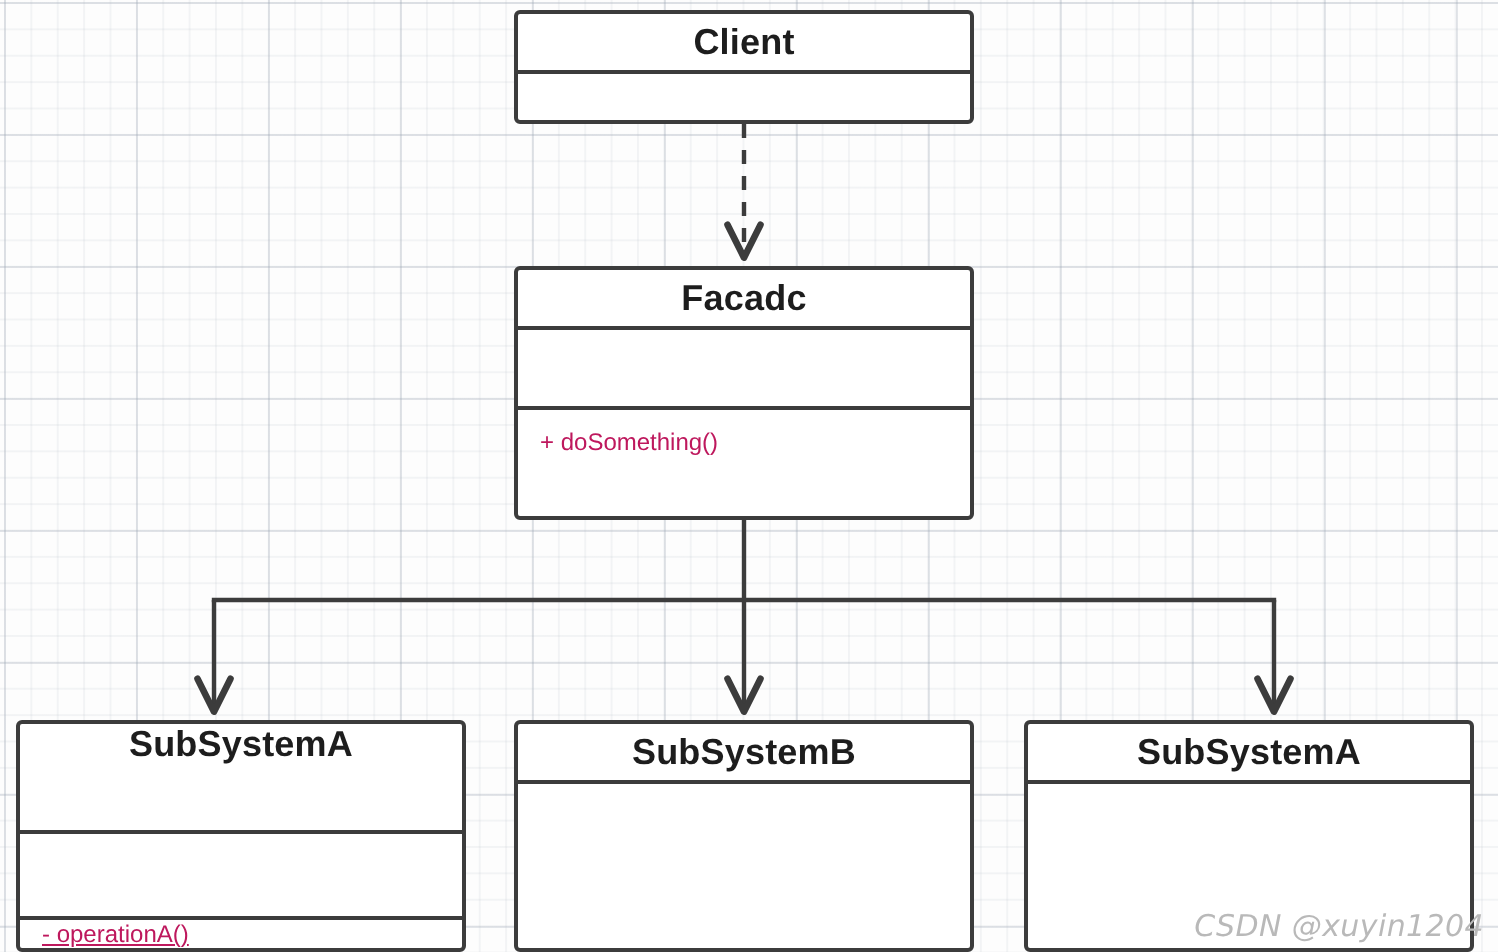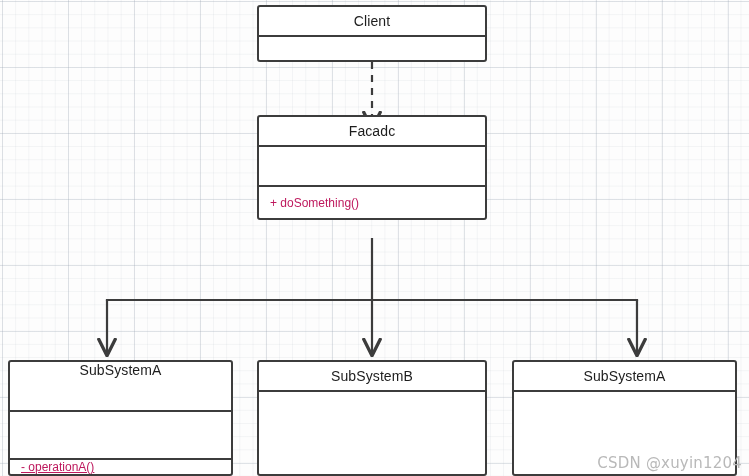--- a/index.html
+++ b/index.html
@@ -46,42 +46,42 @@
   .uml-row {
     box-sizing: border-box;
     display: flex;
     align-items: center;
   }
   .uml-row.divider {
     border-top: 2px solid #3c3c3c;
   }
   .uml-title {
     justify-content: center;
-    font-weight: normal;
-    font-size: 14px;
+    font-weight: bold;
+    font-size: 18px;
     color: #1d1d1d;
     letter-spacing: 0.1px;
   }
   .uml-member {
     justify-content: flex-start;
     padding-left: 11px;
     font-size: 12px;
     color: #be185d;
   }
   .uml-empty {
     
   }
 
   
   #box-client { left: 257px; top: 5px; width: 230px; height: 57px; }
   #box-client .r-title { height: 28px; }
   #box-client .r-attrs { height: 25px; }
 
   
-  #box-facade { left: 257px; top: 115px; width: 230px; height: 105px; }
+  #box-facade { left: 257px; top: 133px; width: 230px; height: 127px; }
   #box-facade .r-title  { height: 28px; }
   #box-facade .r-attrs  { height: 40px; }
   #box-facade .r-methods{ height: 33px; }
 
   
   .box-sub { top: 360px; height: 116px; }
   .box-sub .r-title   { height: 28px; }
   .box-sub .r-attrs   { height: 42px; }
   .box-sub .r-methods { height: 42px; text-decoration: underline; }
   #box-sub-a { left: 8px;   width: 225px; gap: 32px; }
@@ -90,20 +90,21 @@
 
   #watermark {
     position: absolute;
     right: 7px;
     bottom: 4px;
     font-size: 15px;
     color: #b9b9b9;
     font-family: "DejaVu Sans", sans-serif;
     white-space: nowrap;
     letter-spacing: 0.2px;
+    font-style: italic;
   }
 </style>
 </head>
 <body>
 
 <div id="canvas">
 
   <svg id="edge-layer" viewBox="0 0 749 476" width="749" height="476" xmlns="http://www.w3.org/2000/svg">
     <defs>
       <marker id="openArrow" viewBox="0 0 12 12" refX="10.5" refY="6" markerWidth="9" markerHeight="9" orient="auto-start-reverse">

